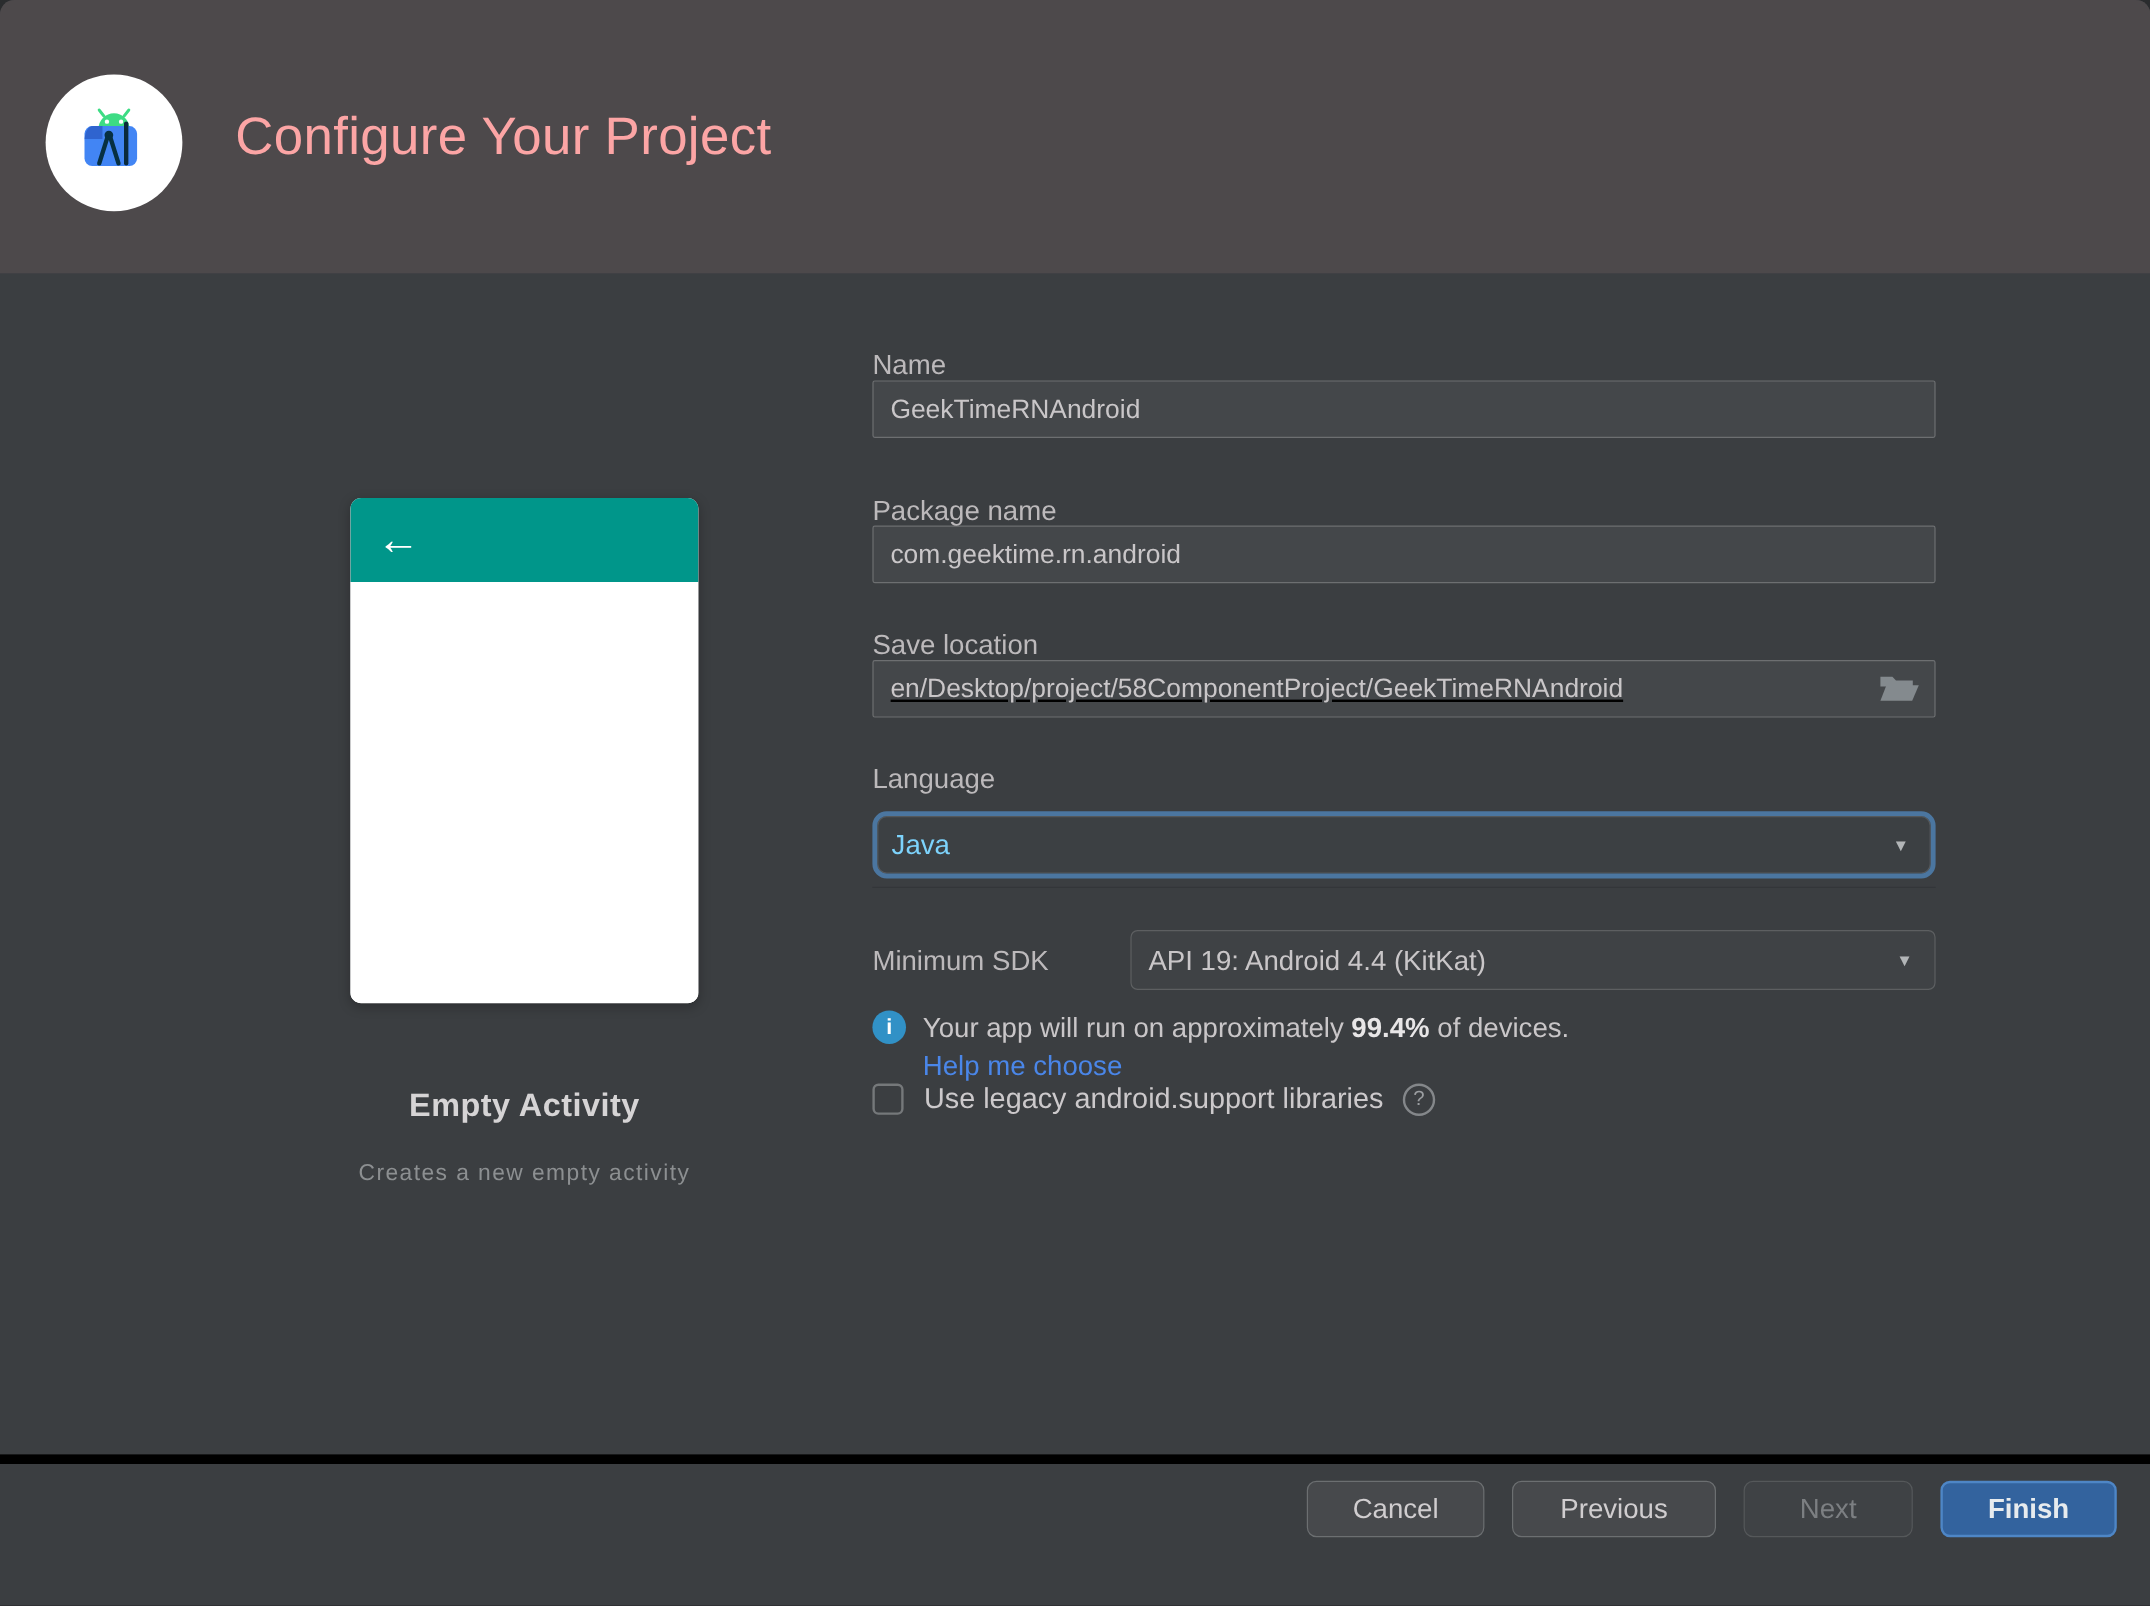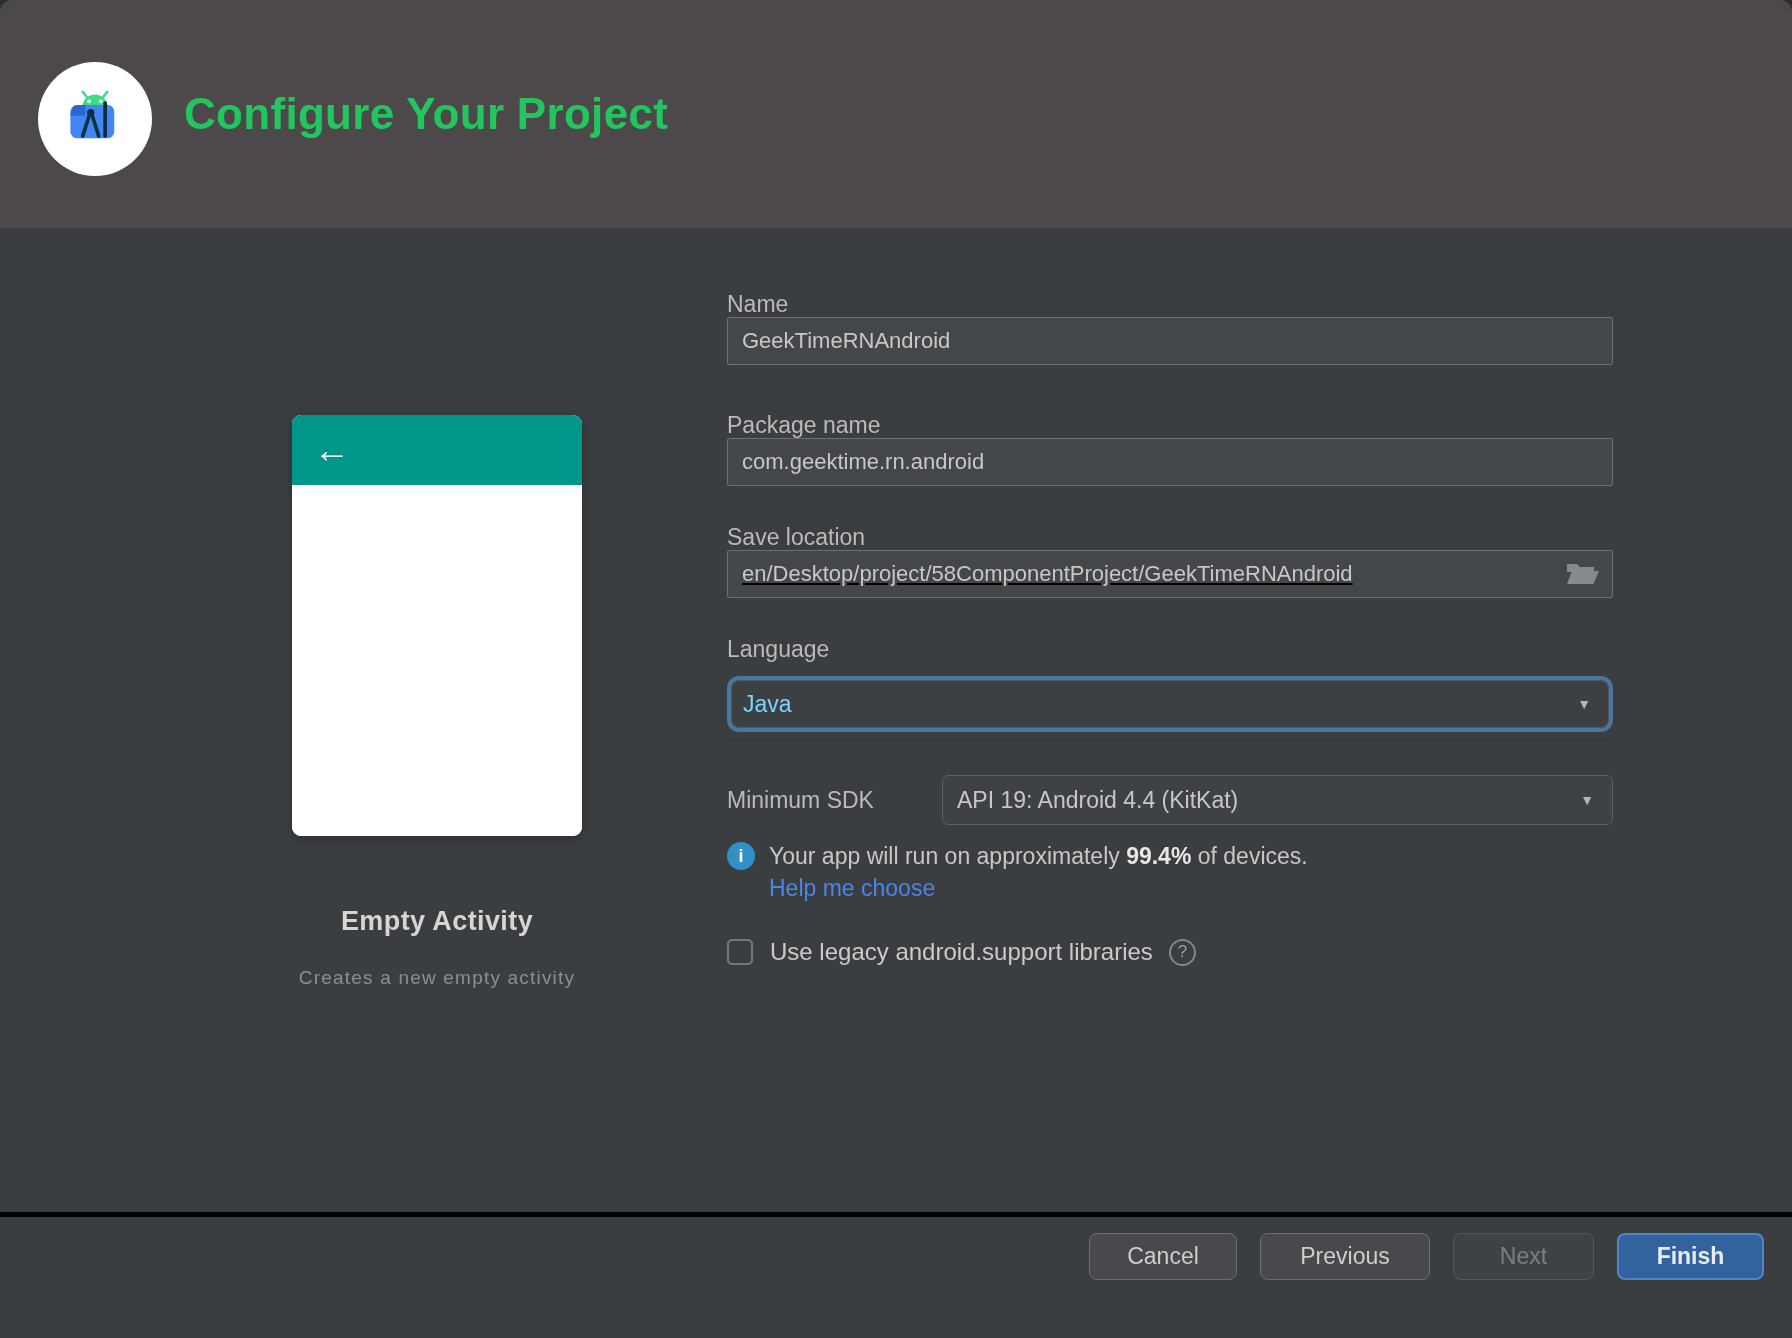--- a/index.html
+++ b/index.html
@@ -31,22 +31,22 @@
     height:228px; background:#4d494b; position:relative;
     display:flex; align-items:center;
   }
   .logo-circle {
     position:absolute; left:38px; top:62px;
     width:114px; height:114px; border-radius:50%;
     background:#ffffff; display:flex; align-items:center; justify-content:center;
     overflow:hidden;
   }
   .header-title {
-    position:absolute; left:184px; top:50%; transform:translateY(-50%);
-    font-size:44px; font-weight:bold; color:#22c55e; letter-spacing:.3px;
+    position:absolute; left:196px; top:50%; transform:translateY(-50%);
+    font-size:44px; font-weight:normal; color:#fca5a5; letter-spacing:.3px;
   }
 
   
   .content { position:relative; height:984px; background:#3b3e41; }
 
   
   .left-panel { position:absolute; left:0; top:0; width:710px; height:100%; }
   .left-inner { width:360px; margin-left:257px; text-align:center; }
   .preview-card {
     width:290px; height:421px; margin:187px auto 0;
@@ -105,36 +105,36 @@
   .info-row { margin-top:16px; display:flex; align-items:flex-start; }
   .info-icon {
     width:28px; height:28px; border-radius:50%; background:#3191c6;
     color:#ffffff; font-weight:bold; font-size:18px;
     display:flex; align-items:center; justify-content:center; margin-top:1px;
   }
   .info-text { margin-left:14px; font-size:23px; color:#c9c6c8; line-height:30px; }
   .info-text b { color:#e8e6e7; }
   .help-link { margin-left:42px; margin-top:4px; font-size:23px; color:#4a86e8; width:max-content; cursor:pointer; }
 
-  .checkbox-row { margin-top:36px; display:flex; align-items:center; }
+  .checkbox-row { display:flex; align-items:center; }
   .checkbox {
     width:26px; height:26px; border:2px solid #75787a; border-radius:5px;
     background:transparent;
   }
   .checkbox-label { margin-left:17px; font-size:24px; color:#ccc9cb; }
   .q-icon {
     margin-left:16px; width:27px; height:27px; border-radius:50%;
     border:2px solid #84878a; color:#9b9ea1; font-size:17px;
     display:flex; align-items:center; justify-content:center;
   }
 
   
   .footer {
     position:relative; height:83px; background:#3b3e41;
-    border-top:5px solid #000000;
+    border-top:8px solid #000000;
     display:flex; align-items:center; justify-content:flex-end;
     padding-right:28px; gap:23px;
   }
   .btn {
     height:47px; border-radius:8px; font-size:23px;
     display:flex; align-items:center; justify-content:center;
     font-family:"Liberation Sans",sans-serif;
   }
   .btn-normal { background:#47494c; border:1px solid #6c6f71; color:#d0cdcf; }
   .btn-cancel { width:148px; }

